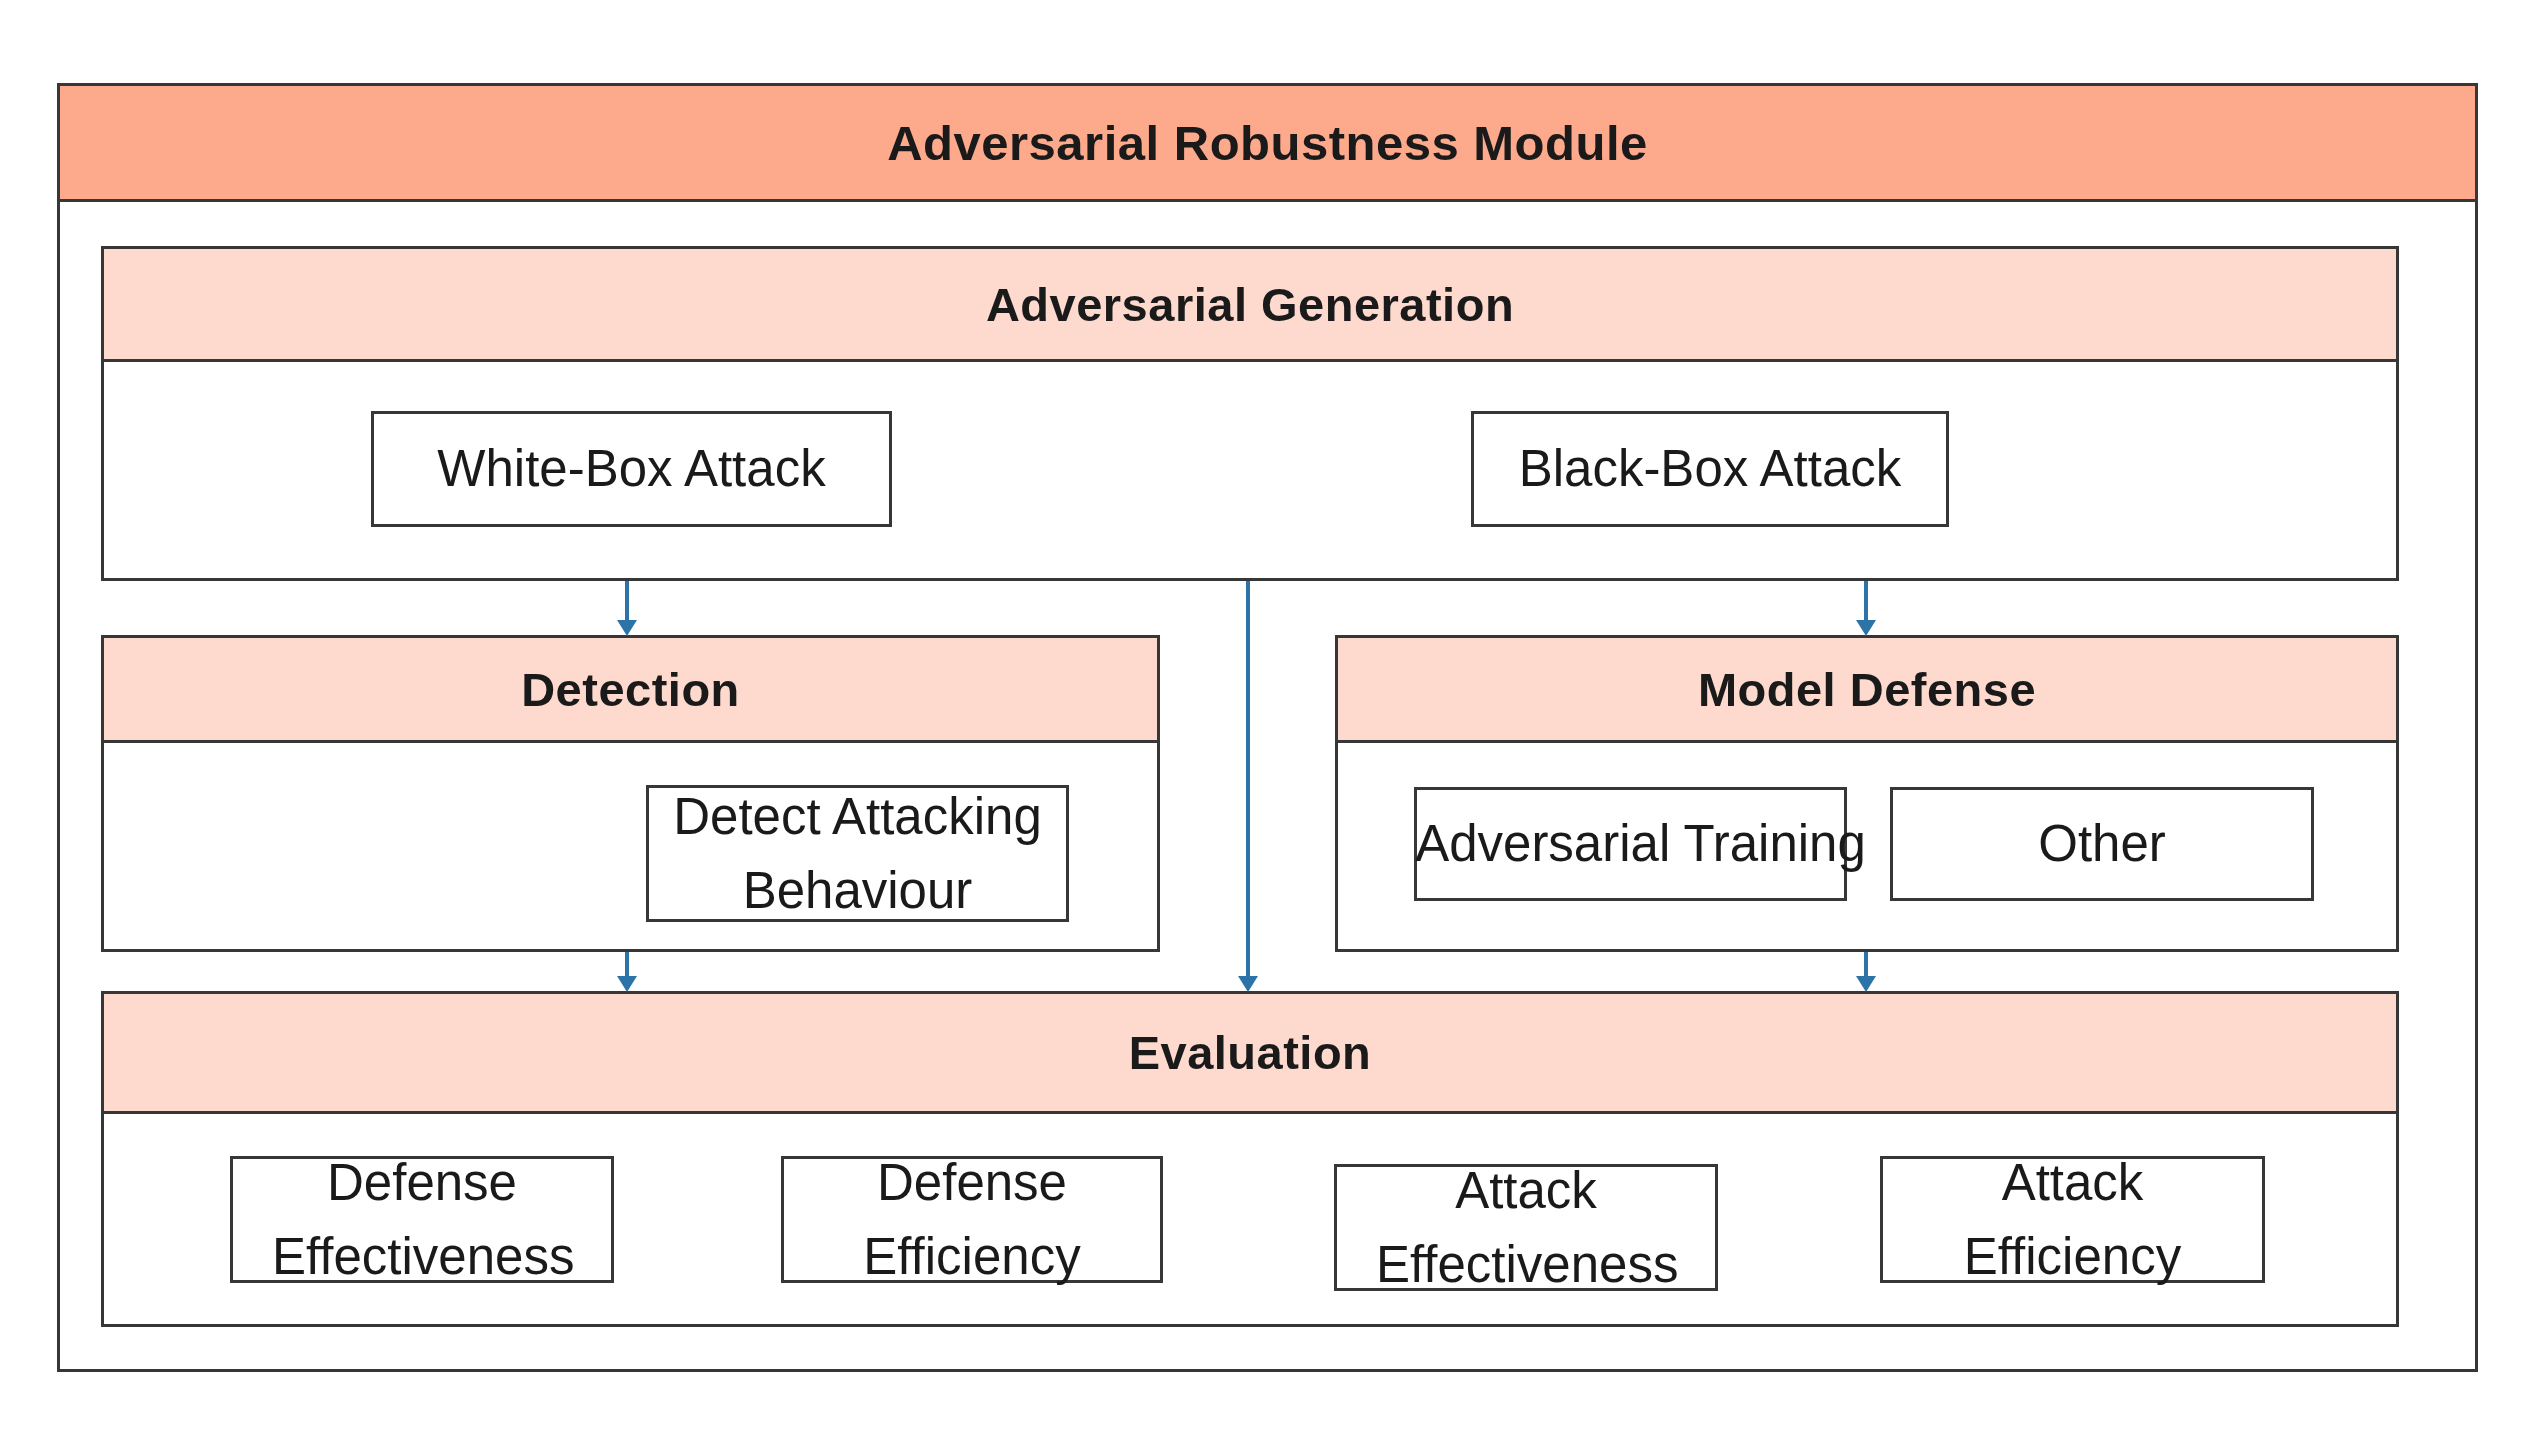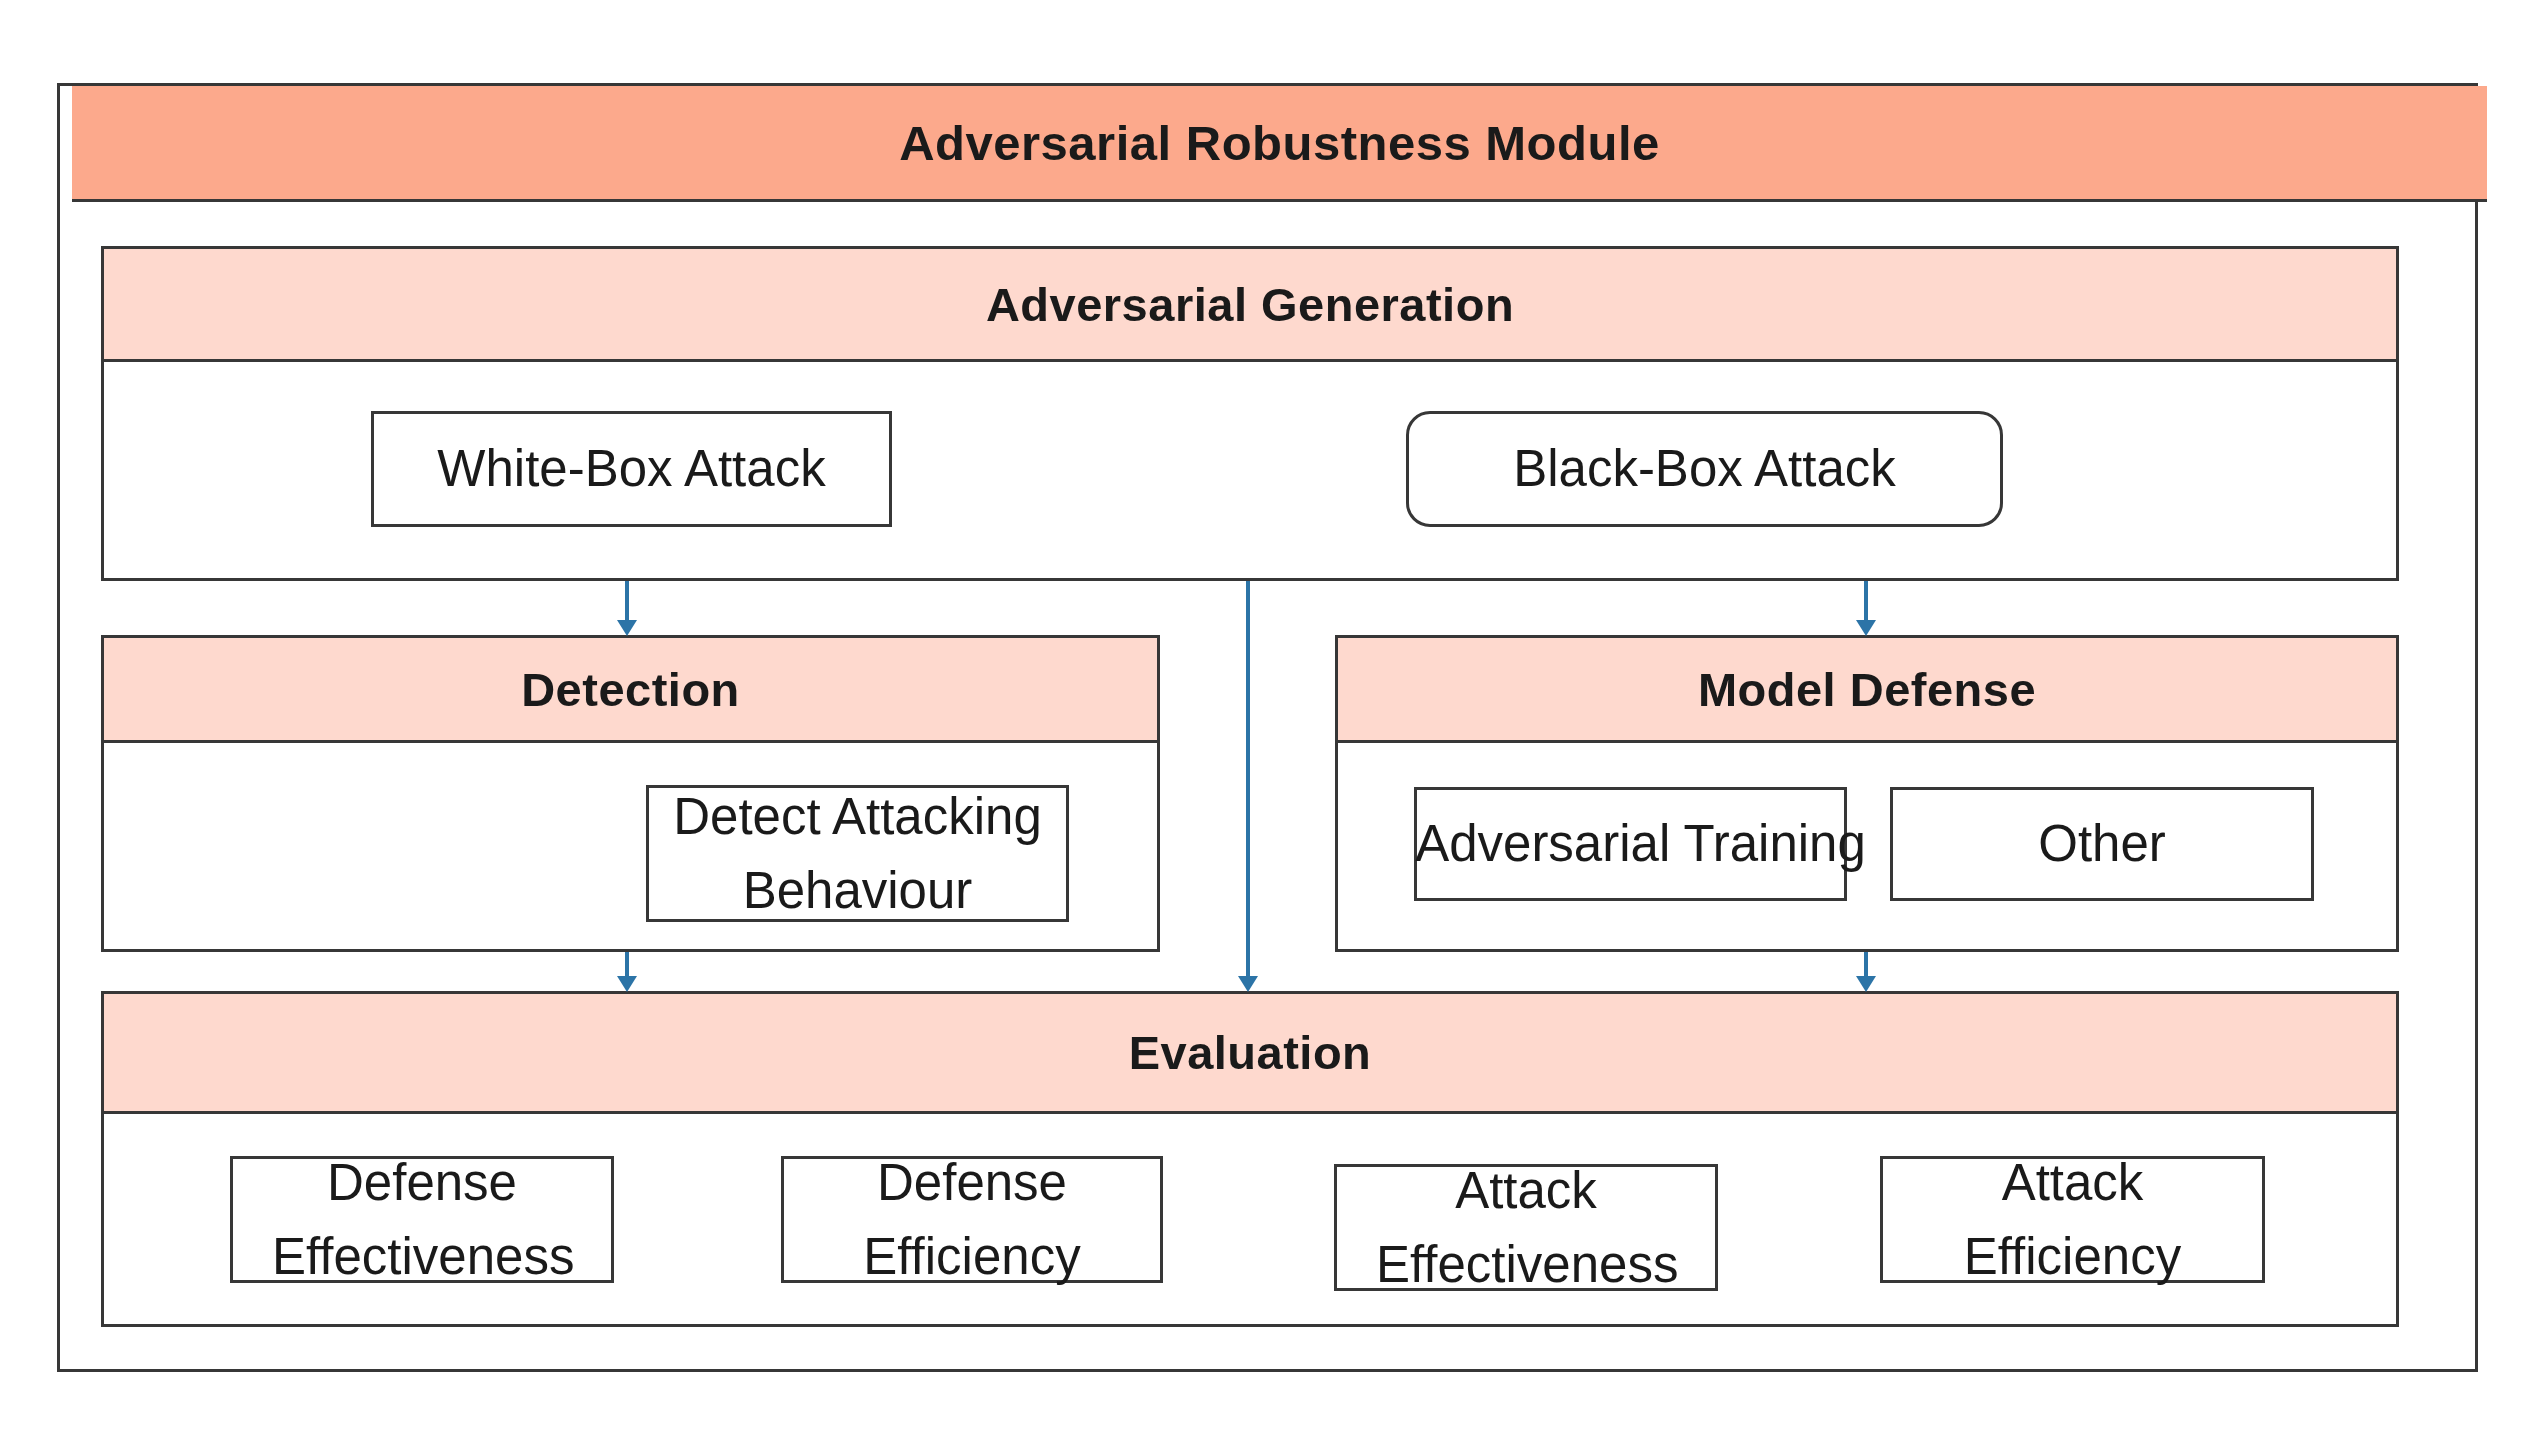--- a/index.html
+++ b/index.html
@@ -28,21 +28,21 @@
     border: 3.7px solid var(--border);
     background: #ffffff;
   }
 
   .title-bar {
     position: absolute;
     left: 0; top: 0;
     width: 100%; height: 116px;
     background: var(--title-bg);
     border-bottom: 3.7px solid var(--border);
-    display: flex; align-items: center; justify-content: center; margin-left: 12px;
+    display: flex; align-items: center; justify-content: center;
   }
   .title-bar span {
     font-size: 49px; font-weight: bold; letter-spacing: 0.5px;
   }
 
   .section {
     position: absolute;
     border: 3.2px solid var(--border);
     background: #ffffff;
   }
@@ -73,21 +73,21 @@
     display: flex; align-items: center; justify-content: center;
     text-align: center;
     font-size: 51px; line-height: 1.45;
   }
   .node--nowrap { white-space: nowrap; }
   .node--wrap span   { display: inline-block; max-width: 300px; }
   .node--wrapwide span { display: inline-block; max-width: 370px; }
 
   
   .n-whitebox { left: 267px;  top: 162px; width: 521px; height: 116px; }
-  .n-blackbox { left: 1302px; top: 162px; width: 597px; height: 116px; border-radius: 24px; }
+  .n-blackbox { left: 1367px; top: 162px; width: 478px; height: 116px; }
 
   
   .n-detcontent   { left: 78px;  top: 147px; width: 408px; height: 137px; }
   .n-detbehaviour { left: 542px; top: 147px; width: 423px; height: 137px; }
 
   
   .n-advtraining { left: 76px;  top: 149px; width: 433px; height: 114px; padding-left: 20px; }
   .n-other       { left: 552px; top: 149px; width: 424px; height: 114px; }
 
   

